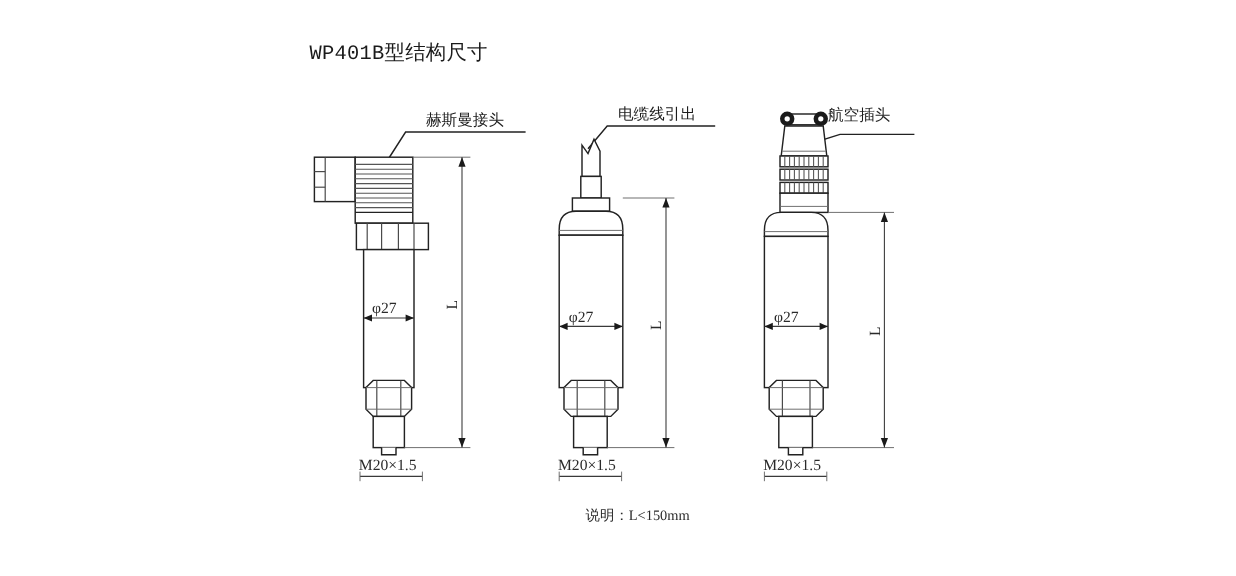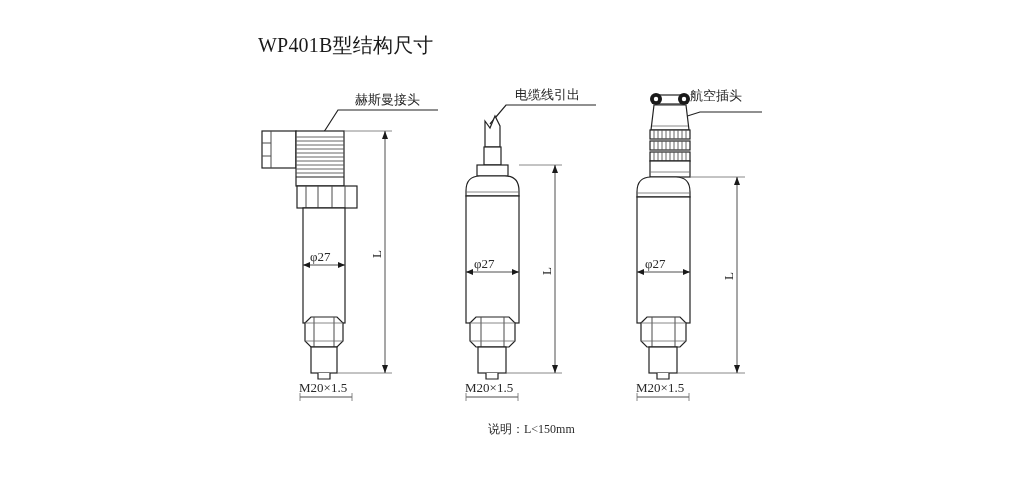--- a/index.html
+++ b/index.html
@@ -11,23 +11,23 @@
     width: 1030px;
     height: 480px;
     position: relative;
     font-family: "Liberation Sans", sans-serif;
     overflow: hidden;
   }
   #page-title {
     position: absolute;
     left: 258px;
     top: 32px;
-    font-size: 20px;
+    font-size: 17px;
     color: #1a1a1a;
-    font-family: Liberation Serif, serif;
+    font-family: Liberation Mono, monospace;
     letter-spacing: 0.2px;
     white-space: nowrap;
   }
   #drawing-canvas {
     position: absolute;
     left: 0;
     top: 0;
   }
   .cn-label {
     font-family: "Liberation Sans", sans-serif;

